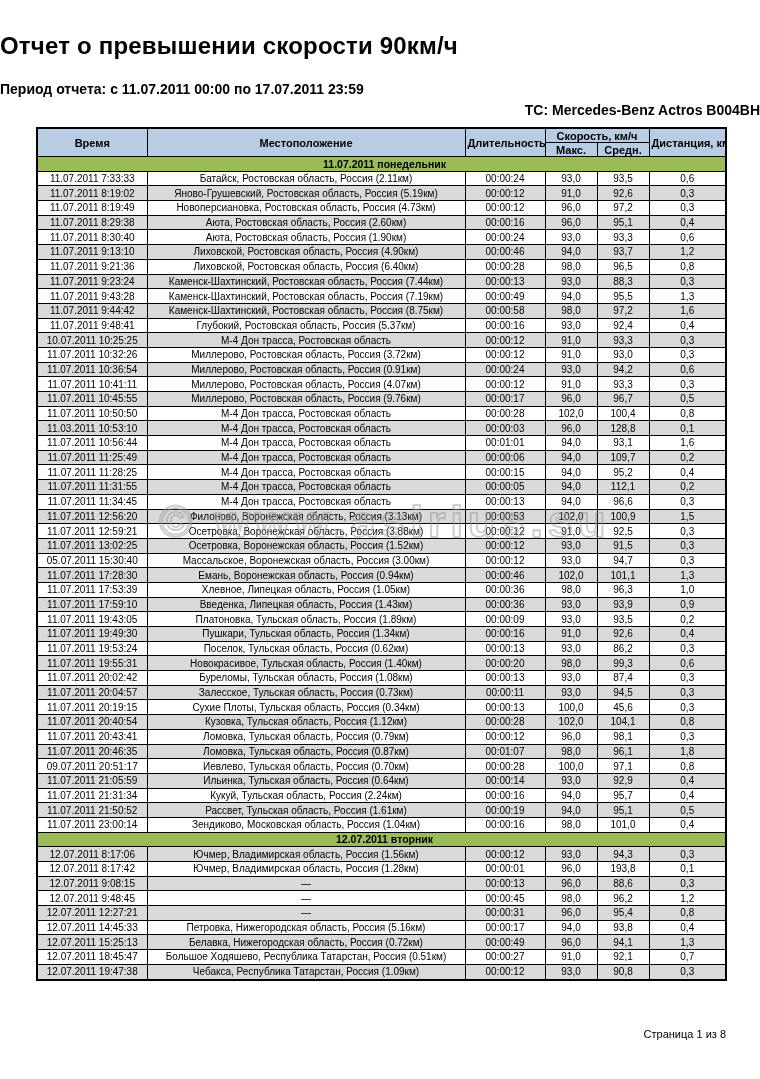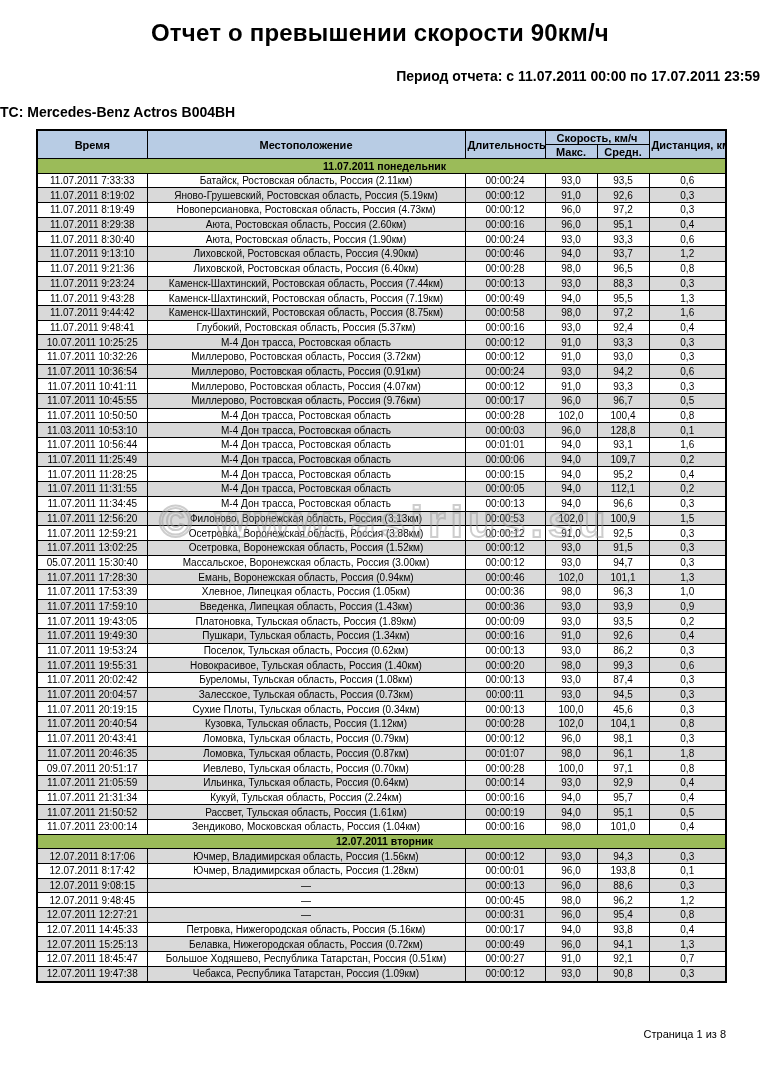--- a/index.html
+++ b/index.html
@@ -9,35 +9,34 @@
   }
   body {
     width: 760px;
     height: 1079px;
     position: relative;
     overflow: hidden;
     font-family: "Liberation Sans", sans-serif;
     color: #000;
   }
   .page-title {
-    padding-top: 19px;
-    text-align: center;
+    padding-top: 32px;
     font-weight: bold;
     font-size: 24px;
     letter-spacing: 0.2px;
   }
   .report-period {
     margin-top: 21px;
-    text-align: right;
+    text-align: left;
     font-weight: bold;
     font-size: 14px;
   }
   .vehicle-title {
-    margin-top: 20px;
-    text-align: left;
+    margin-top: 5px;
+    text-align: right;
     font-weight: bold;
     font-size: 14px;
   }
   table.report {
     margin: 9px 0 8px 36px;
     width: 689px;
     table-layout: fixed;
     border-collapse: collapse;
     border: 2px solid #000;
   }

